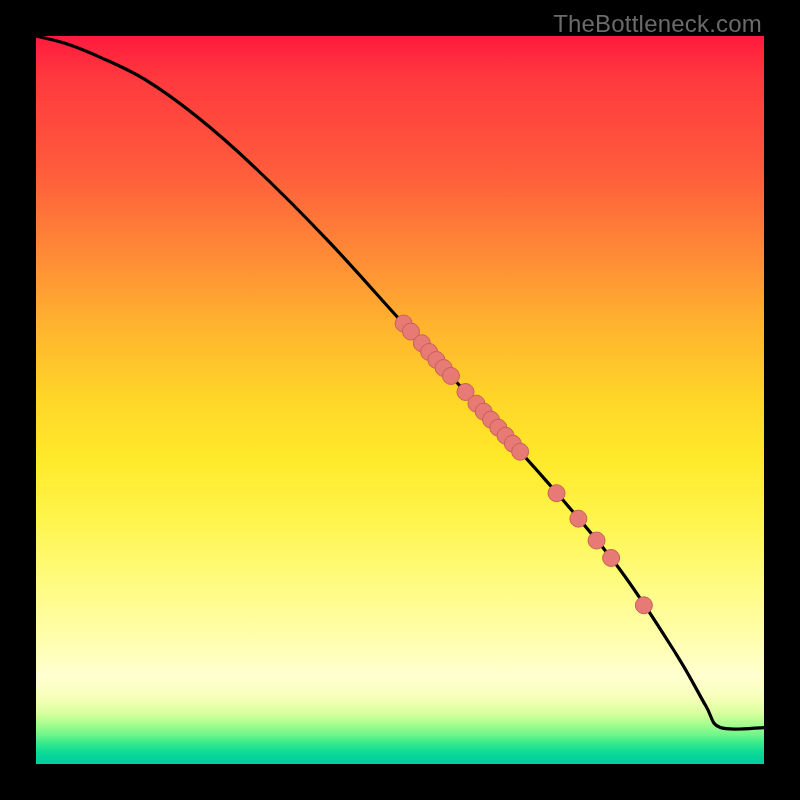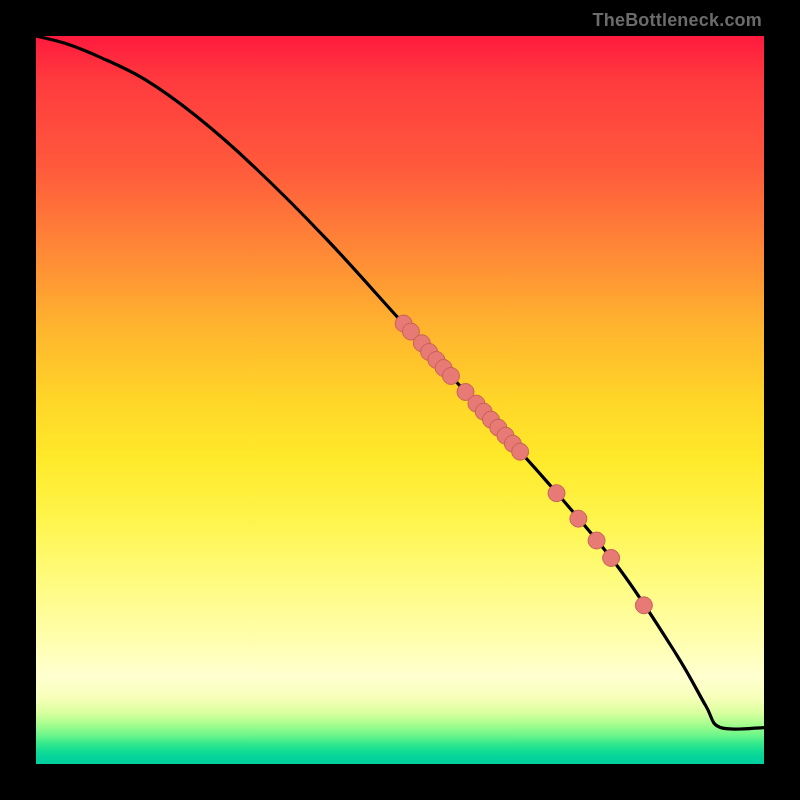--- a/index.html
+++ b/index.html
@@ -55,22 +55,22 @@
     inset: 0;
     width: 100%;
     height: 100%;
     overflow: visible;
   }
   .watermark {
     position: absolute;
     top: 10px;
     right: 38px;
     color: #6b6b6b;
-    font-size: 18px;
-    font-weight: 700;
+    font-size: 24px;
+    font-weight: 400;
     letter-spacing: 0.2px;
     user-select: none;
   }
 </style>
 </head>
 <body>
 
 <div class="stage">
 
   <div class="watermark">TheBottleneck.com</div>

